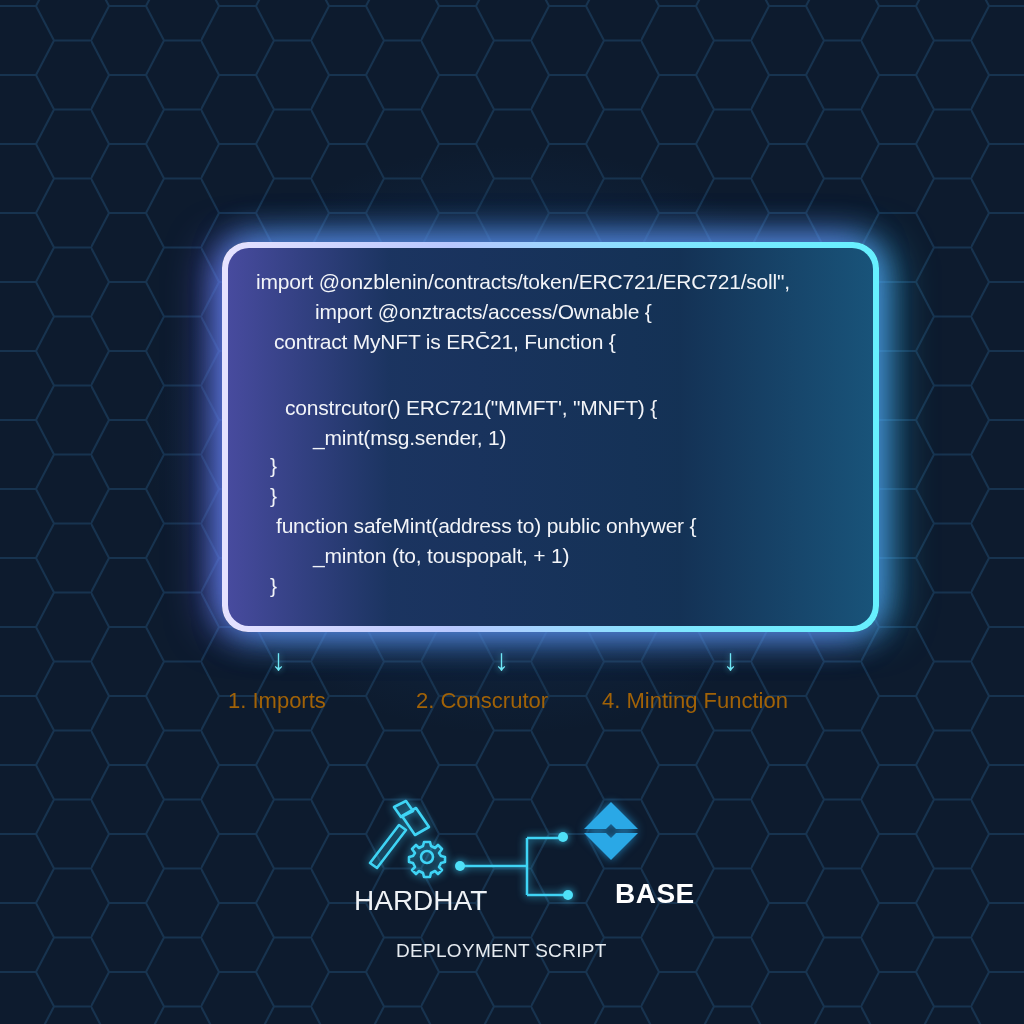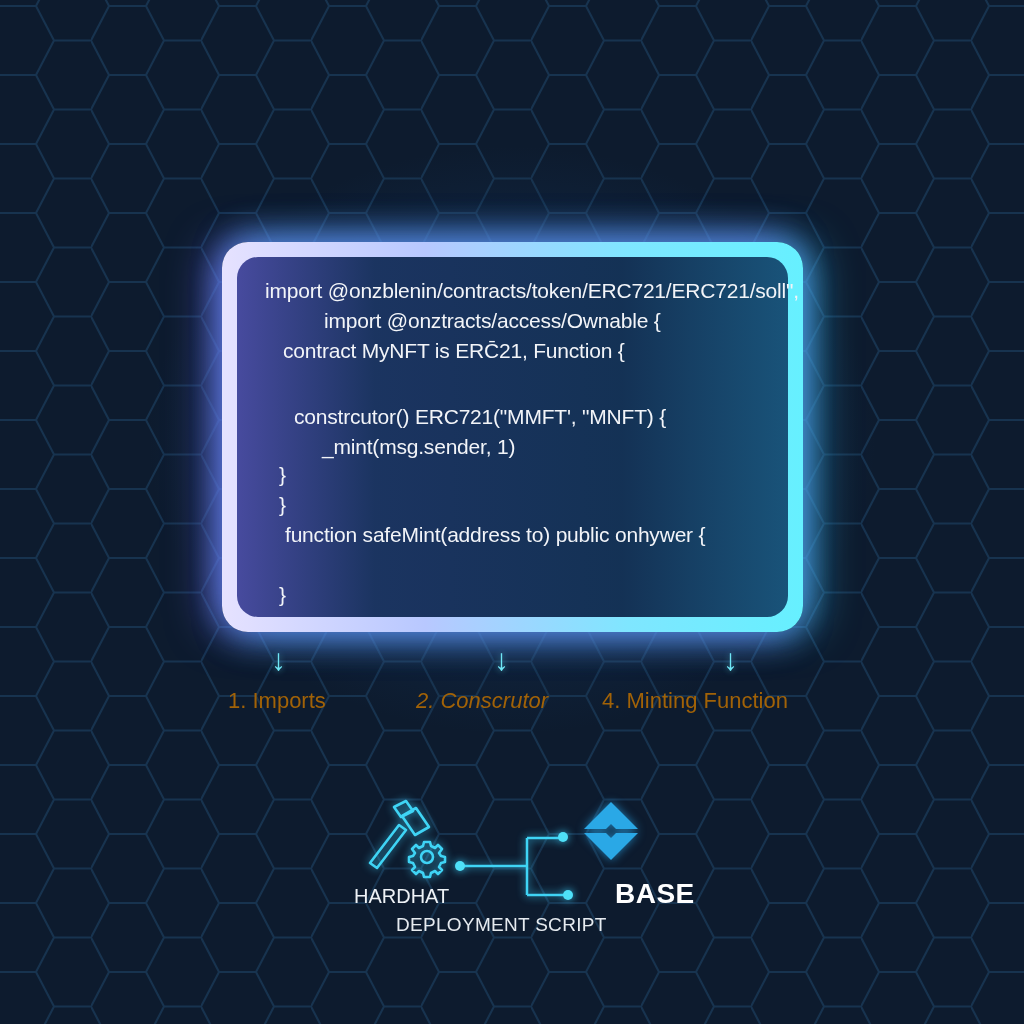--- a/index.html
+++ b/index.html
@@ -8,22 +8,22 @@
     background: #0d1b2e;
     font-family: "Liberation Sans", sans-serif;
   }
   .bg-glow {
     position: absolute; inset: 0;
     background: radial-gradient(ellipse 520px 420px at 512px 440px, rgba(30,80,140,0.45), rgba(13,27,46,0) 70%);
   }
   svg.hex-grid { position: absolute; left: 0; top: 0; }
 
   .code-frame {
-    position: absolute; left: 222px; top: 242px; width: 581px; height: 390px;
-    border-radius: 26px; box-sizing: border-box; padding: 15px;
+    position: absolute; left: 222px; top: 242px; width: 657px; height: 390px;
+    border-radius: 26px; box-sizing: border-box; padding: 6px;
     background: linear-gradient(90deg, #e6e2ff 0%, #b8c8ff 35%, #7fe6ff 70%, #66f0ff 100%);
     box-shadow: -14px 0 40px rgba(120,110,255,0.55), 14px 0 40px rgba(60,210,255,0.55),
                 0 -10px 30px rgba(100,160,255,0.35), 0 10px 30px rgba(100,160,255,0.35);
   }
   .code-inner {
     width: 100%; height: 100%; border-radius: 21px; box-sizing: border-box;
     background: linear-gradient(90deg, rgba(58,62,150,0.92) 0%, rgba(18,44,88,0.95) 25%, rgba(14,40,76,0.95) 70%, rgba(18,70,110,0.92) 100%);
     position: relative; overflow: visible;
   }
   .code-line {
@@ -32,21 +32,21 @@
   }
 
   .arrow {
     position: absolute; color: #6fe6f5; font-size: 30px; line-height: 30px;
     text-shadow: 0 0 6px rgba(100,230,255,0.6);
   }
   .step-label {
     position: absolute; color: #a16207; font-size: 22px; white-space: nowrap;
   }
 
-  .tool-label { position: absolute; color: #eef2f6; font-size: 20px; white-space: nowrap; }
+  .tool-label { position: absolute; color: #eef2f6; font-size: 28px; white-space: nowrap; }
   .base-label { position: absolute; color: #ffffff; font-size: 28px; font-weight: bold; white-space: nowrap; letter-spacing: 0.5px; margin-left: 30px; }
   .footer-label { position: absolute; color: #e6ebf0; font-size: 19px; white-space: nowrap; letter-spacing: 0.3px; }
 </style>
 </head>
 <body>
 
 <div class="bg-glow"></div>
 
 <svg class="hex-grid" width="1024" height="1024" viewBox="0 0 1024 1024">
   <defs>
@@ -60,29 +60,30 @@
 <div class="code-frame">
   <div class="code-inner">
     <div class="code-line" style="left:28px; top:22px;">import @onzblenin/contracts/token/ERC721/ERC721/soll",</div>
     <div class="code-line" style="left:43px; top:52px;margin-left:44px;">import @onztracts/access/Ownable {</div>
     <div class="code-line" style="left:46px; top:82px;">contract MyNFT is ERC̄21, Function {</div>
     <div class="code-line" style="left:57px; top:148px;">constrcutor() ERC721("MMFT', "MNFT) {</div>
     <div class="code-line" style="left:85px; top:178px;">_mint(msg.sender, 1)</div>
     <div class="code-line" style="left:42px; top:206px;">}</div>
     <div class="code-line" style="left:42px; top:236px;">}</div>
     <div class="code-line" style="left:48px; top:266px;">function safeMint(address to) public onhywer {</div>
+    <div class="code-line" style="left:85px; top:296px;">_minton (to, touspopalt, + 1)</div>
     <div class="code-line" style="left:42px; top:326px;">}</div>
   </div>
 </div>
 
 <div class="arrow" style="left:271px; top:645px;">↓</div>
 <div class="step-label" style="left:228px; top:688px;">1. Imports</div>
 
 <div class="arrow" style="left:494px; top:645px;">↓</div>
-<div class="step-label" style="left:416px; top:688px;font-style:italic;">2. Conscrutor</div>
+<div class="step-label" style="left:416px; top:688px;">2. Conscrutor</div>
 
 <div class="arrow" style="left:723px; top:645px;">↓</div>
 <div class="step-label" style="left:602px; top:688px;">4. Minting Function</div>
 
 <svg style="position:absolute; left:350px; top:795px; filter:drop-shadow(0 0 4px rgba(60,210,255,0.8));" width="110" height="90" viewBox="0 0 110 90">
   <g fill="none" stroke="#3fd4f5" stroke-width="2.6" stroke-linejoin="round">
 
     <path d="M44,12 L56,6 L63,16 L51,22 Z"></path>
     <path d="M52,21 L66,13 L79,32 L65,40 Z"></path>
 
@@ -111,13 +112,13 @@
 <svg style="position:absolute; left:580px; top:800px; filter:drop-shadow(0 0 5px rgba(40,170,240,0.7));" width="62" height="62" viewBox="0 0 62 62">
   <g fill="#2aa8e6">
     <path d="M31,2 L31,24 L26,29 L4,29 Z"></path>
     <path d="M31,2 L58,29 L36,29 L31,24 Z"></path>
     <path d="M4,33 L26,33 L31,38 L31,60 Z"></path>
     <path d="M36,33 L58,33 L31,60 L31,38 Z"></path>
   </g>
 </svg>
 <div class="base-label" style="left:585px; top:878px;">BASE</div>
 
-<div class="footer-label" style="left:396px; top:914px;text-align:center;">DEPLOYMENT SCRIPT</div>
+<div class="footer-label" style="left:396px; top:940px;text-align:center;">DEPLOYMENT SCRIPT</div>
 
 </body></html>

